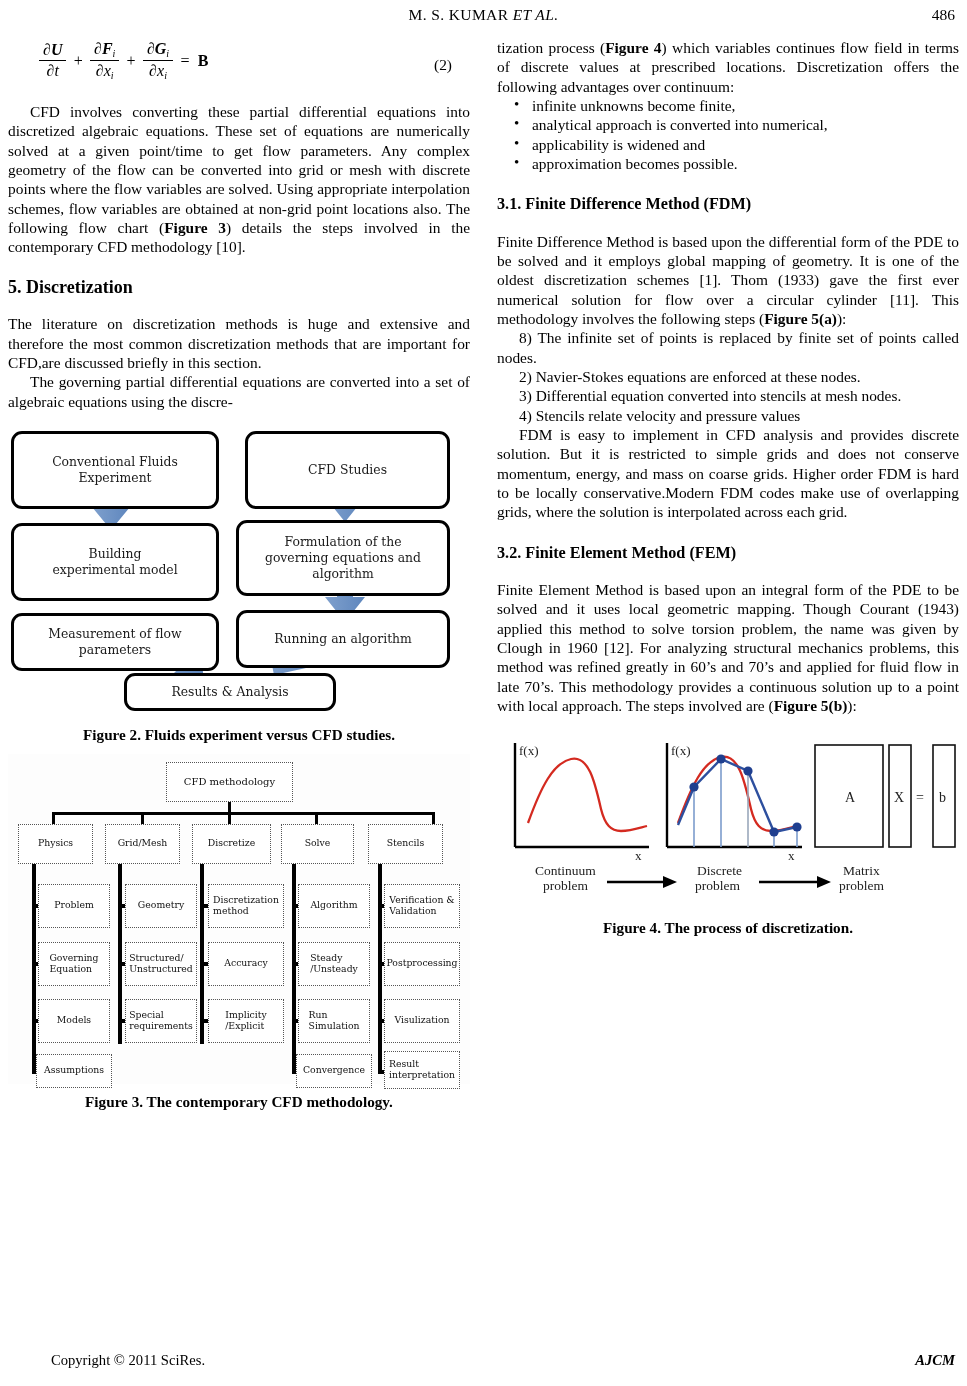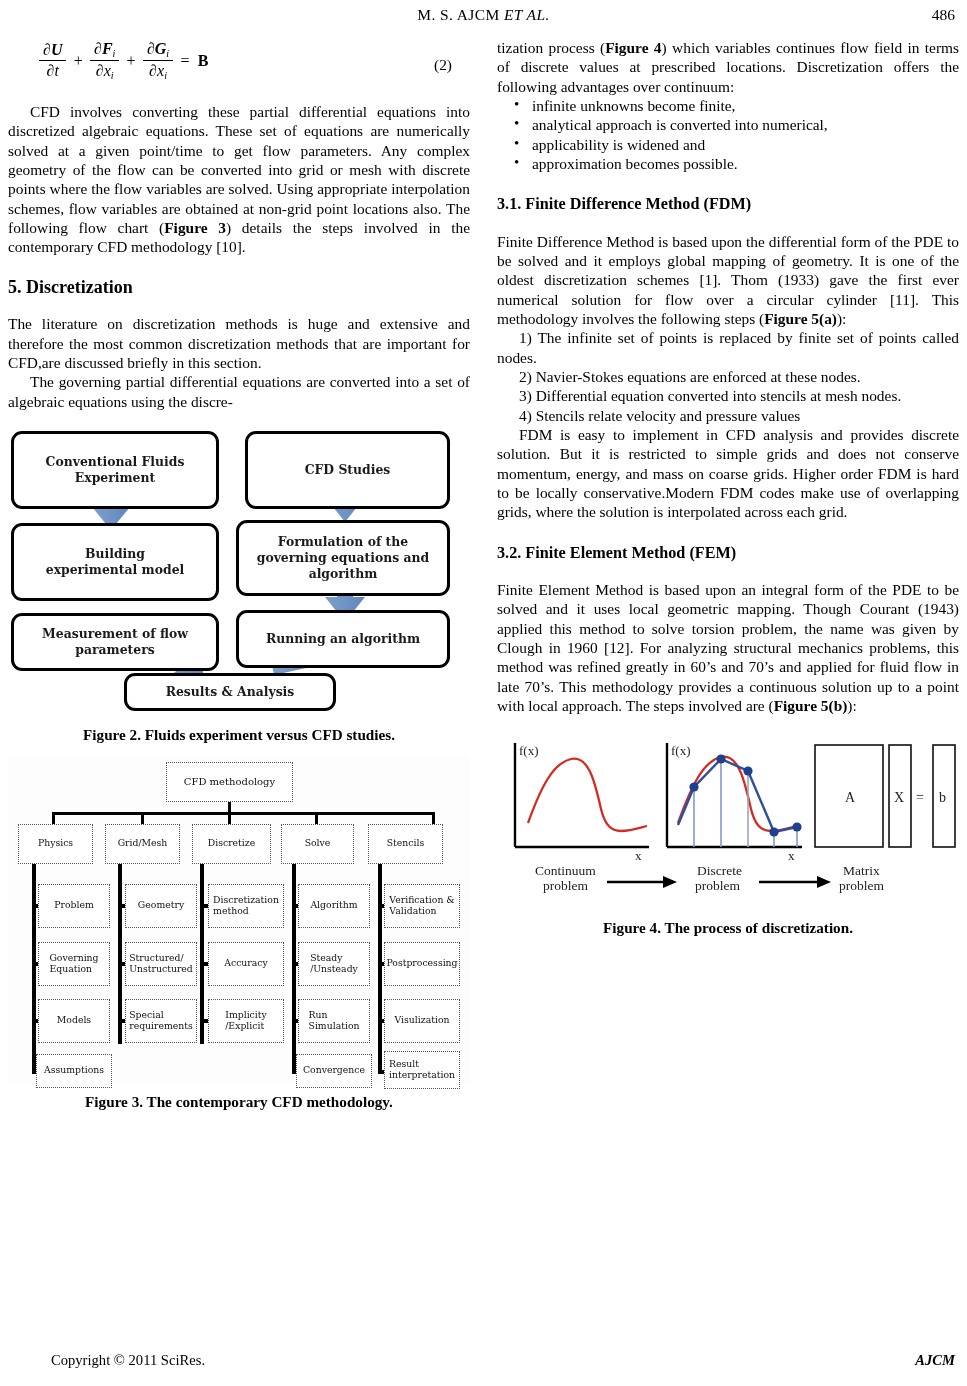--- a/index.html
+++ b/index.html
@@ -142,21 +142,20 @@
     font-size: 15.2px;
     margin-top: 9px;
   }
 
   
   .fig2-wrap {
     position: relative;
     width: 462px;
     height: 292px;
     margin-top: 14px;
-    font-weight: bold;
   }
   .f2box {
     position: absolute;
     border: 3.2px solid #000;
     border-radius: 11px;
     background: #fff;
     box-sizing: border-box;
     display: flex;
     align-items: center;
     justify-content: center;
@@ -230,21 +229,21 @@
     font-size: 14.6px;
     font-weight: bold;
     font-style: italic;
   }
 </style>
 </head>
 <body>
 
 <div class="page-header">
   <div class="header-center">
-    <span>M. S. AJCM</span>
+    <span>M. S. KUMAR</span>
     <span class="ital">ET   AL.</span>
   </div>
   <div class="header-page-number">486</div>
 </div>
 
 <div class="col col-left">
 
   <div class="equation-row">
     <div class="eq-body">
       <span class="frac">
@@ -477,21 +476,21 @@
     <li>infinite unknowns become finite,</li>
     <li>analytical approach is converted into numerical,</li>
     <li>applicability is widened and</li>
     <li>approximation becomes possible.</li>
   </ul>
 
   <h3 class="subsec">3.1. Finite Difference Method (FDM)</h3>
 
   <p class="body"><span>Finite Difference Method is based upon the differential form of the PDE to be solved and it employs global mapping of geometry. It is one of the oldest discretization schemes [1]. Thom (1933) gave the first ever numerical solution for flow over a circular cylinder [11]. This methodology involves the following steps (</span><b>Figure 5(a)</b><span>):</span></p>
 
-  <p class="body indent">1) The infinite set of points is replaced by finite set of points called nodes.</p>
+  <p class="body indent">8) The infinite set of points is replaced by finite set of points called nodes.</p>
   <p class="body indent">2) Navier-Stokes equations are enforced at these nodes.</p>
   <p class="body indent">3) Differential equation converted into stencils at mesh nodes.</p>
   <p class="body indent">4) Stencils relate velocity and pressure values</p>
   <p class="body indent">FDM is easy to implement in CFD analysis and provides discrete solution. But it is restricted to simple grids and does not conserve momentum, energy, and mass on coarse grids. Higher order FDM is hard to be locally conservative.Modern FDM codes make use of overlapping grids, where the solution is interpolated across each grid.</p>
 
   <h3 class="subsec">3.2. Finite Element Method (FEM)</h3>
 
   <p class="body"><span>Finite Element Method is based upon an integral form of the PDE to be solved and it uses local geometric mapping. Though Courant (1943) applied this method to solve torsion problem, the name was given by Clough in 1960 [12]. For analyzing structural mechanics problems, this method was refined greatly in 60’s and 70’s and applied for fluid flow in late 70’s. This methodology provides a continuous solution up to a point with local approach. The steps involved are (</span><b>Figure 5(b)</b><span>):</span></p>
 
   <div class="fig4-wrap">

